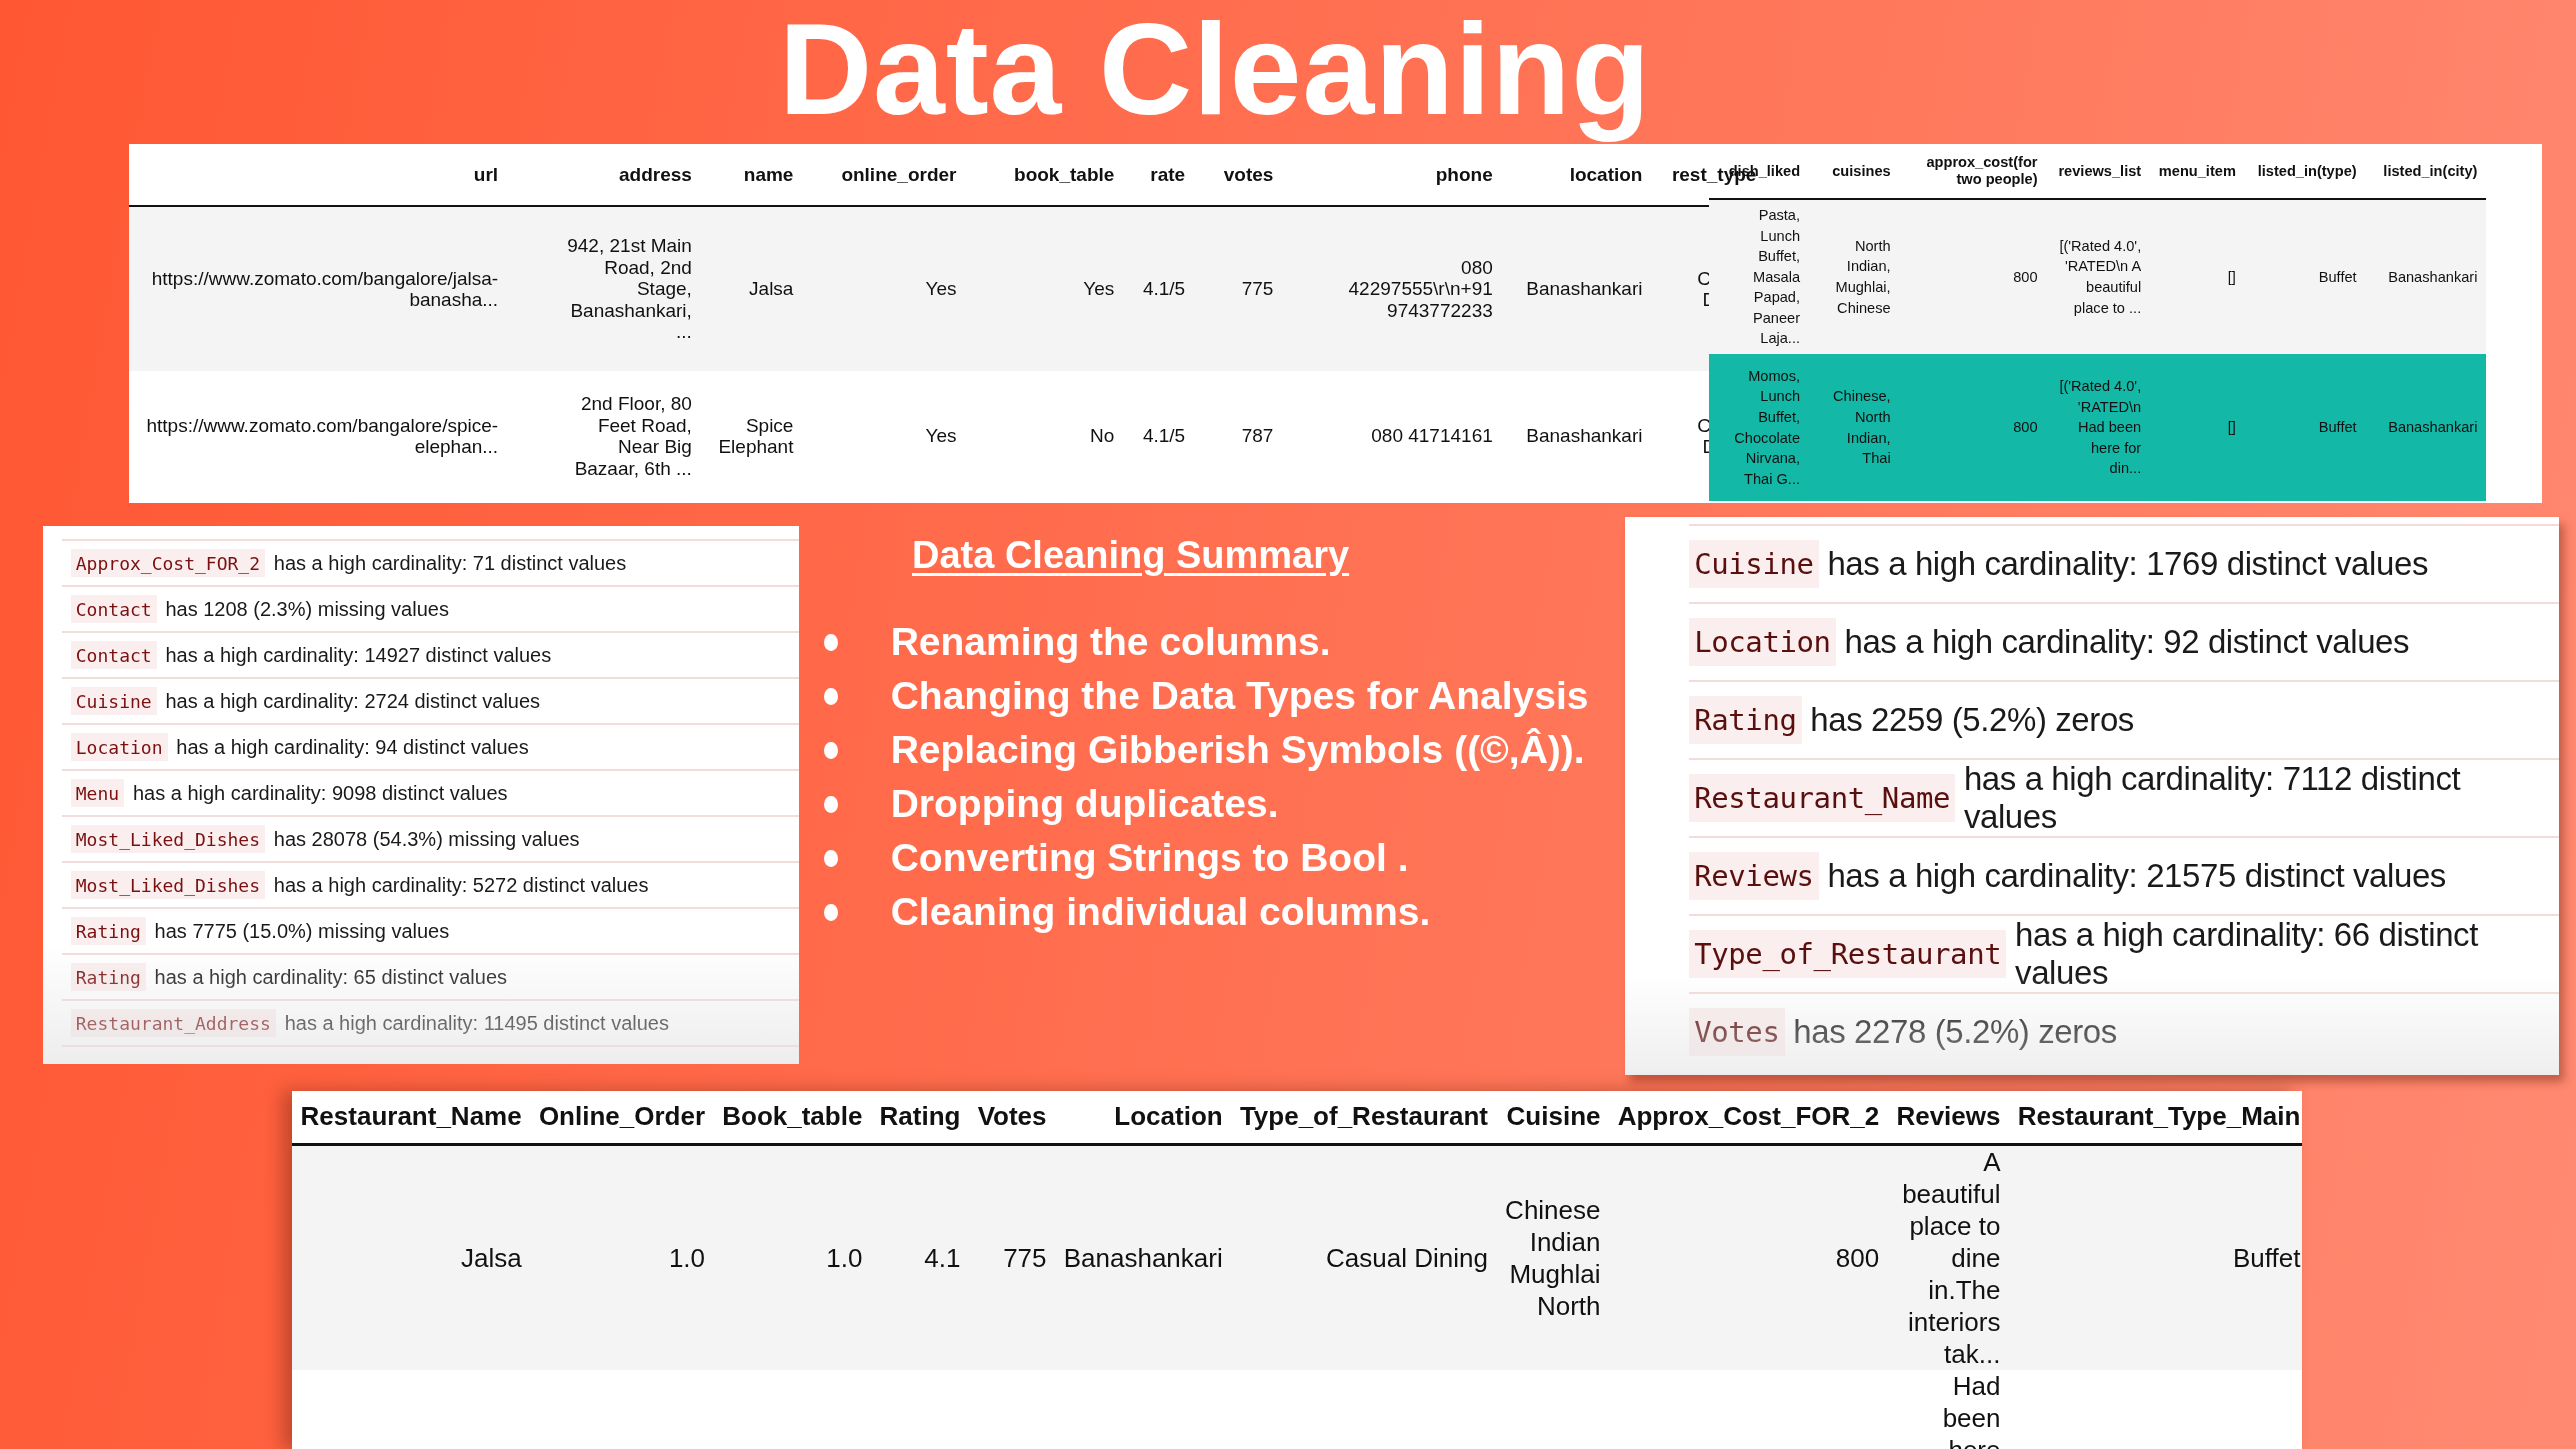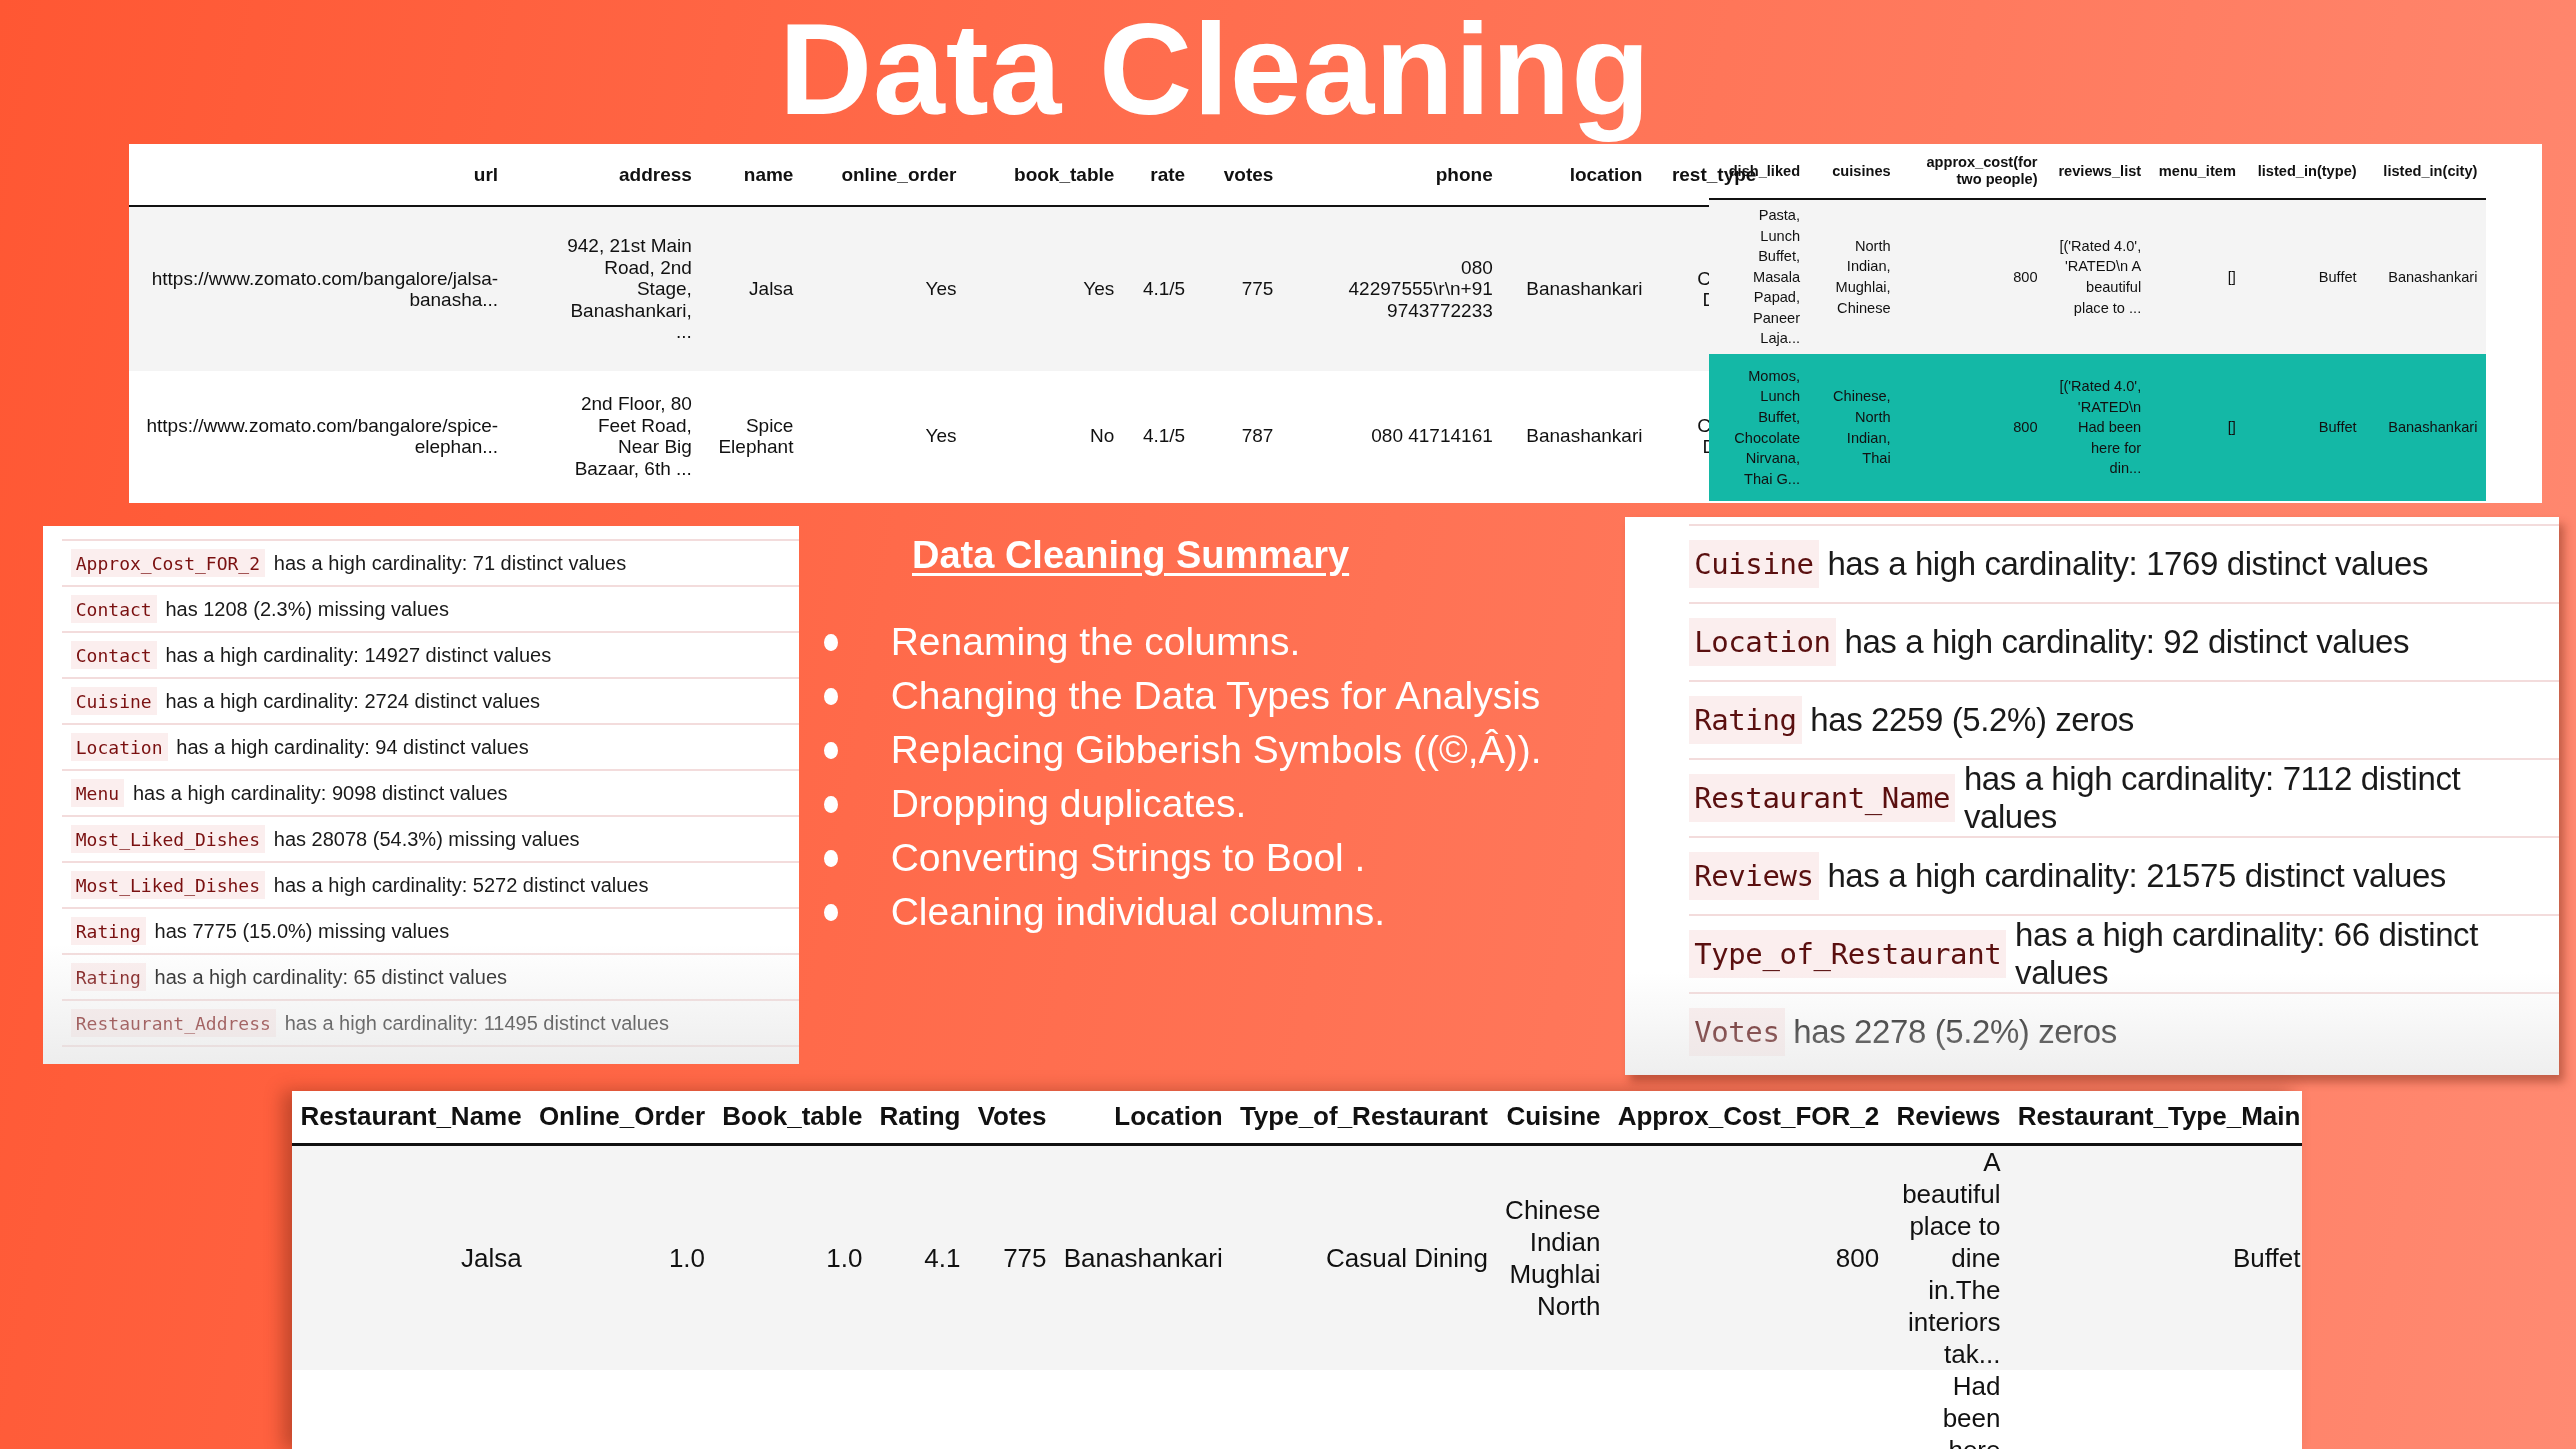--- a/index.html
+++ b/index.html
@@ -37,21 +37,21 @@
   .warn-left { position:absolute; left:43px; top:526px; width:756px; height:538px; background:#fff; overflow:hidden; }
   .warn-left .list { position:absolute; left:19px; top:13px; right:0; }
   .warn-left .row { height:44px; border-top:2.6px solid #f3dcdc; display:flex; align-items:center; font-size:20px; color:#1a1a1a; }
   .warn-left .code { font-family:"DejaVu Sans Mono", monospace; font-size:18px; color:#7a1010; background:#fbeeee; padding:3.4px 5.2px; margin:0 8.6px 0 8.6px; }
   .warn-left .fade { position:absolute; left:0; right:0; bottom:0; height:120px; background:linear-gradient(to bottom, rgba(255,255,255,0), rgba(225,225,225,0.6)); pointer-events:none; }
 
   
   .summary { position:absolute; left:824px; top:531px; width:790px; color:#fff; }
   .summary h2 { margin:3px 0 0 88px; font-size:38px; font-weight:bold; text-decoration:underline; text-underline-offset:5.2px; }
   .summary ul { list-style:none; margin:38px 0 0 0; padding:0; }
-  .summary li { font-size:39px; font-weight:normal; height:54px; display:flex; align-items:center; white-space:nowrap; }
+  .summary li { font-size:39px; font-weight:bold; height:54px; display:flex; align-items:center; white-space:nowrap; }
   .summary .bullet { display:inline-block; width:13.7px; height:17px; border-radius:50%; background:#fff; margin:0 53px 0 0; }
 
   
   .warn-right { position:absolute; left:1625px; top:517px; width:934px; height:558px; background:#fff; overflow:hidden; box-shadow:5.2px 6.9px 8.6px rgba(120,40,20,0.45); }
   .warn-right .list { position:absolute; left:64px; top:6.9px; right:0; }
   .warn-right .row { height:76px; border-top:2.6px solid #f3dcdc; display:flex; align-items:center; font-size:33px; color:#1a1a1a; letter-spacing:-0.4px; }
   .warn-right .code { font-family:"DejaVu Sans Mono", monospace; font-size:29px; color:#5a0f0f; background:#fbeeee; padding:6.9px 5.2px; margin-right:8.6px; }
   .warn-right .fade { position:absolute; left:0; right:0; bottom:0; height:103px; background:linear-gradient(to bottom, rgba(255,255,255,0), rgba(225,225,225,0.55)); pointer-events:none; }
 
   

